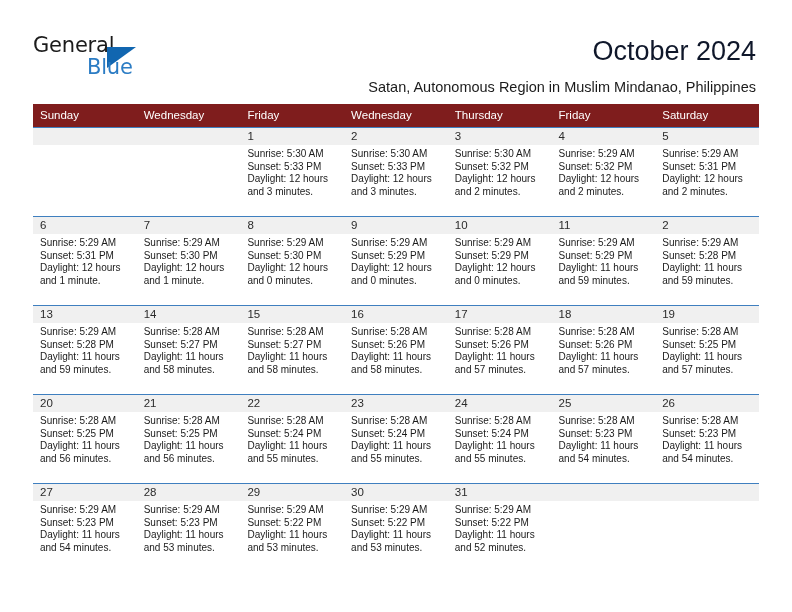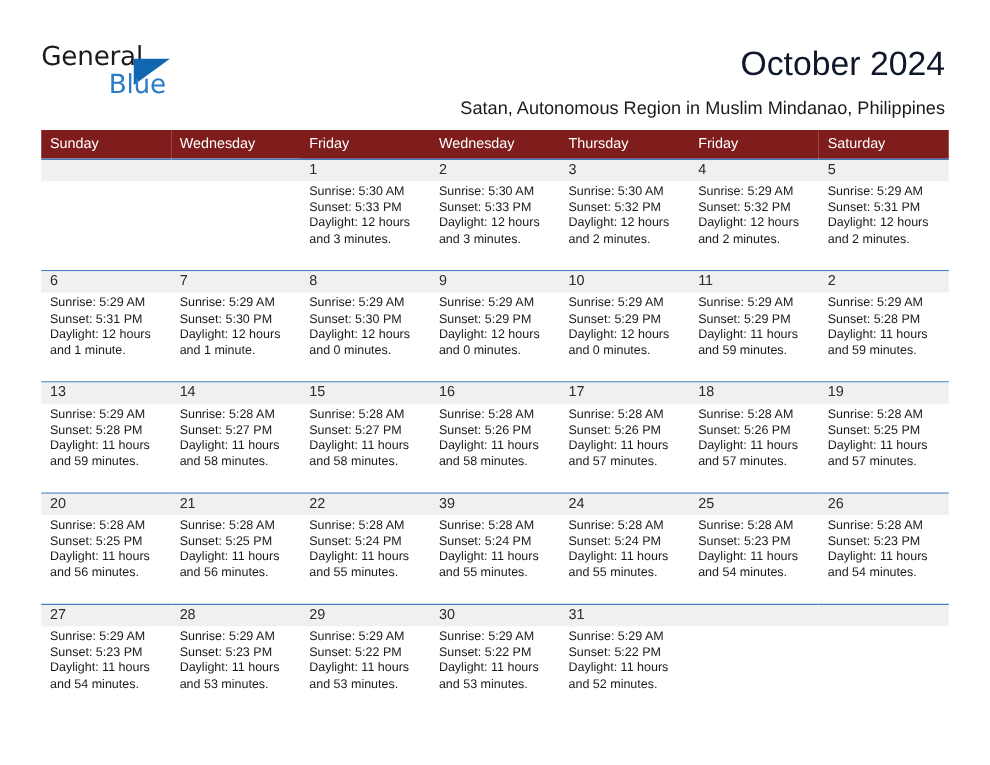--- a/index.html
+++ b/index.html
@@ -430,21 +430,21 @@
               <div class="details">
                 <div>Sunrise: 5:28 AM</div>
                 <div>Sunset: 5:24 PM</div>
                 <div>Daylight: 11 hours</div>
                 <div>and 55 minutes.</div>
               </div>
             </div>
           </td>
           <td>
             <div class="daycell">
-              <div class="daynum-band">39</div>
+              <div class="daynum-band">23</div>
               <div class="details">
                 <div>Sunrise: 5:28 AM</div>
                 <div>Sunset: 5:24 PM</div>
                 <div>Daylight: 11 hours</div>
                 <div>and 55 minutes.</div>
               </div>
             </div>
           </td>
           <td>
             <div class="daycell">

